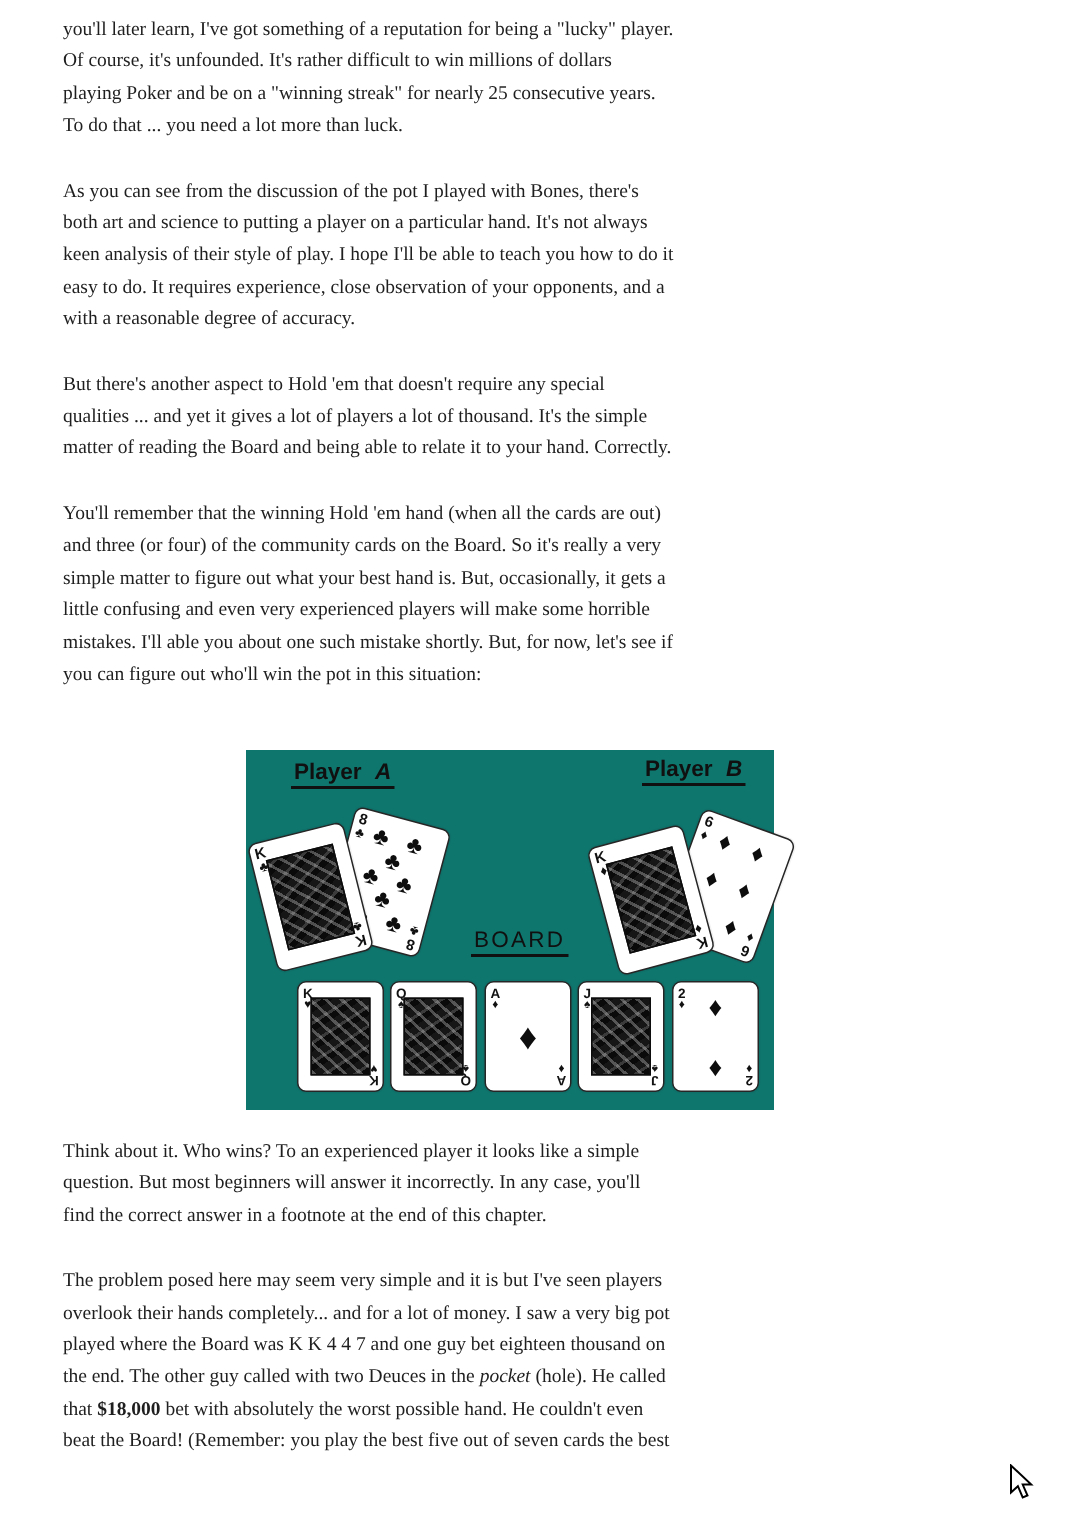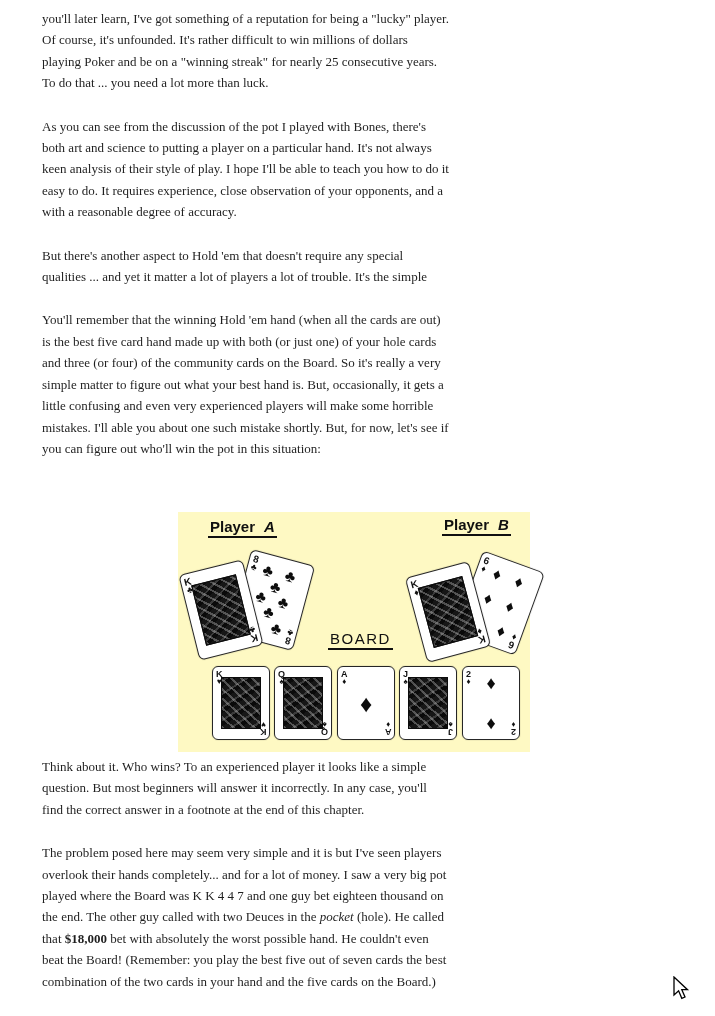--- a/index.html
+++ b/index.html
@@ -11,23 +11,22 @@
   .text-block{position:absolute;left:42px;width:630px;color:#1f1f1f;}
   .text-block.top{top:8px;}
   .text-block.bottom{top:756px;}
   p.para{margin:0 0 22px 0;font-size:13px;line-height:21.4px;}
   .line{display:block;white-space:nowrap;}
   .it{font-style:italic;}
   .bd{font-weight:bold;}
 
   
   .illustration{
-    position:absolute;left:178px;top:500px;width:352px;height:240px;
-    background:#fef9c3;
-    margin-top:12px;
+    position:absolute;left:164px;top:500px;width:352px;height:240px;
+    background:#0f766e;
   }
   .hand-label{
     position:absolute;
     font-family:"Liberation Sans", sans-serif;
     font-weight:bold;font-size:15px;color:#101010;
     border-bottom:2px solid #101010;padding:0 2px 1px 2px;
   }
   .hand-label .letter{font-style:italic;margin-left:9px;}
   .board-label{
     position:absolute;left:150px;top:118px;
@@ -84,25 +83,25 @@
     </p>
     <p class="para">
       <span class="line"><span>As you can see from the discussion of the pot I played with Bones, there's</span></span>
       <span class="line"><span>both art and science to putting a player on a particular hand. It's not always</span></span>
       <span class="line"><span>keen analysis of their style of play. I hope I'll be able to teach you how to do it</span></span>
       <span class="line"><span>easy to do. It requires experience, close observation of your opponents, and a</span></span>
       <span class="line"><span>with a reasonable degree of accuracy.</span></span>
     </p>
     <p class="para">
       <span class="line"><span>But there's another aspect to Hold 'em that doesn't require any special</span></span>
-      <span class="line"><span>qualities ... and yet it matter a lot of players a lot of trouble. It's the simple</span></span>
+      <span class="line"><span>qualities ... and yet it gives a lot of players a lot of thousand. It's the simple</span></span>
+      <span class="line"><span>matter of reading the Board and being able to relate it to your hand. Correctly.</span></span>
     </p>
     <p class="para">
       <span class="line"><span>You'll remember that the winning Hold 'em hand (when all the cards are out)</span></span>
-      <span class="line"><span>is the best five card hand made up with both (or just one) of your hole cards</span></span>
       <span class="line"><span>and three (or four) of the community cards on the Board. So it's really a very</span></span>
       <span class="line"><span>simple matter to figure out what your best hand is. But, occasionally, it gets a</span></span>
       <span class="line"><span>little confusing and even very experienced players will make some horrible</span></span>
       <span class="line"><span>mistakes. I'll able you about one such mistake shortly. But, for now, let's see if</span></span>
       <span class="line"><span>you can figure out who'll win the pot in this situation:</span></span>
     </p>
   </div>
 
 <div class="illustration">
   <div class="hand-label" style="left:30px;top:6px;"><span>Player</span><span class="letter">A</span></div>
@@ -230,21 +229,20 @@
       <span class="line"><span>question. But most beginners will answer it incorrectly. In any case, you'll</span></span>
       <span class="line"><span>find the correct answer in a footnote at the end of this chapter.</span></span>
     </p>
     <p class="para">
       <span class="line"><span>The problem posed here may seem very simple and it is but I've seen players</span></span>
       <span class="line"><span>overlook their hands completely... and for a lot of money. I saw a very big pot</span></span>
       <span class="line"><span>played where the Board was K K 4 4 7 and one guy bet eighteen thousand on</span></span>
       <span class="line"><span>the end. The other guy called with two Deuces in the </span><span class="it">pocket</span><span> (hole). He called</span></span>
       <span class="line"><span>that </span><span class="bd">$18,000</span><span> bet with absolutely the worst possible hand. He couldn't even</span></span>
       <span class="line"><span>beat the Board! (Remember: you play the best five out of seven cards the best</span></span>
-      <span class="line"><span>combination of the two cards in your hand and the five cards on the Board.)</span></span>
     </p>
   </div>
 
 <div class="cursor">
   <svg width="18" height="25" viewBox="0 0 18 25">
     <path d="M2 1 L2 19 L6.6 14.8 L9.8 22.3 L13 21 L9.8 13.7 L15.5 13.7 Z" fill="#ffffff" stroke="#000000" stroke-width="1.3" stroke-linejoin="miter"></path>
   </svg>
 </div>
 
 </body></html>

